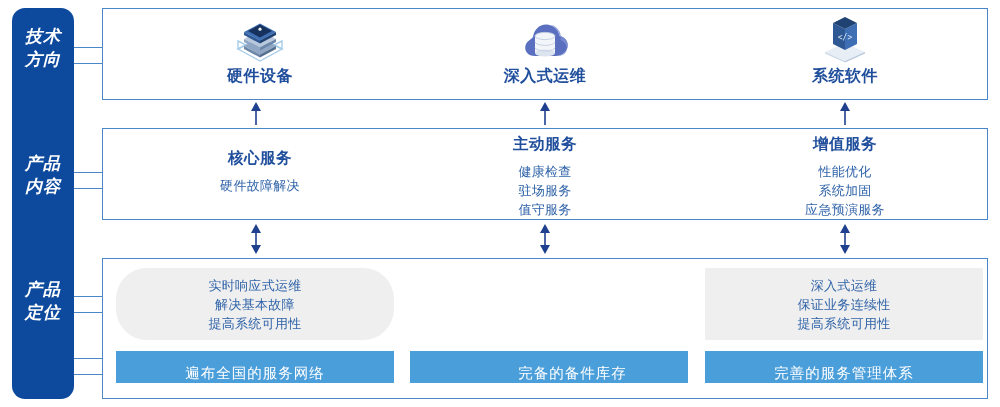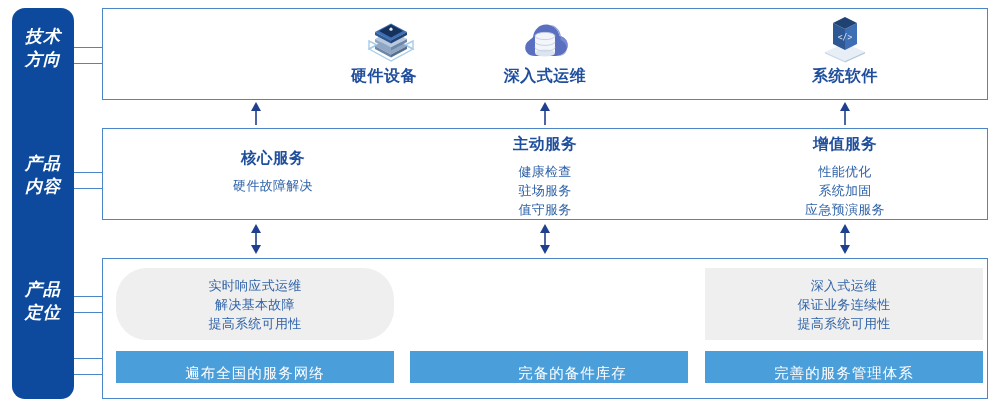--- a/index.html
+++ b/index.html
@@ -82,21 +82,21 @@
     top: 8px;
     width: 290px;
     height: 92px;
     display: flex;
     flex-direction: column;
     align-items: center;
     justify-content: flex-start;
     padding-top: 8px;
     box-sizing: border-box;
   }
-  #tech-col-0 { left: 127px; align-items: flex-end; }
+  #tech-col-0 { left: 115px; }
   #tech-col-1 { left: 400px; }
   #tech-col-2 { left: 700px; }
   .tech-icon {
     height: 48px;
     display: flex;
     align-items: center;
     justify-content: center;
   }
   .tech-title {
     margin-top: 2px;
@@ -106,21 +106,21 @@
     letter-spacing: 0.5px;
   }
 
   
   .content-col {
     position: absolute;
     width: 290px;
     text-align: center;
     box-sizing: border-box;
   }
-  #content-col-0 { left: 128px; top: 148px; }
+  #content-col-0 { left: 115px; top: 148px; }
   #content-col-1 { left: 400px; top: 134px; }
   #content-col-2 { left: 700px; top: 134px; }
   .content-title {
     font-size: 15.5px;
     font-weight: bold;
     color: #1F4E9C;
     letter-spacing: 0.5px;
     margin-bottom: 7px;
   }
   .content-item {

